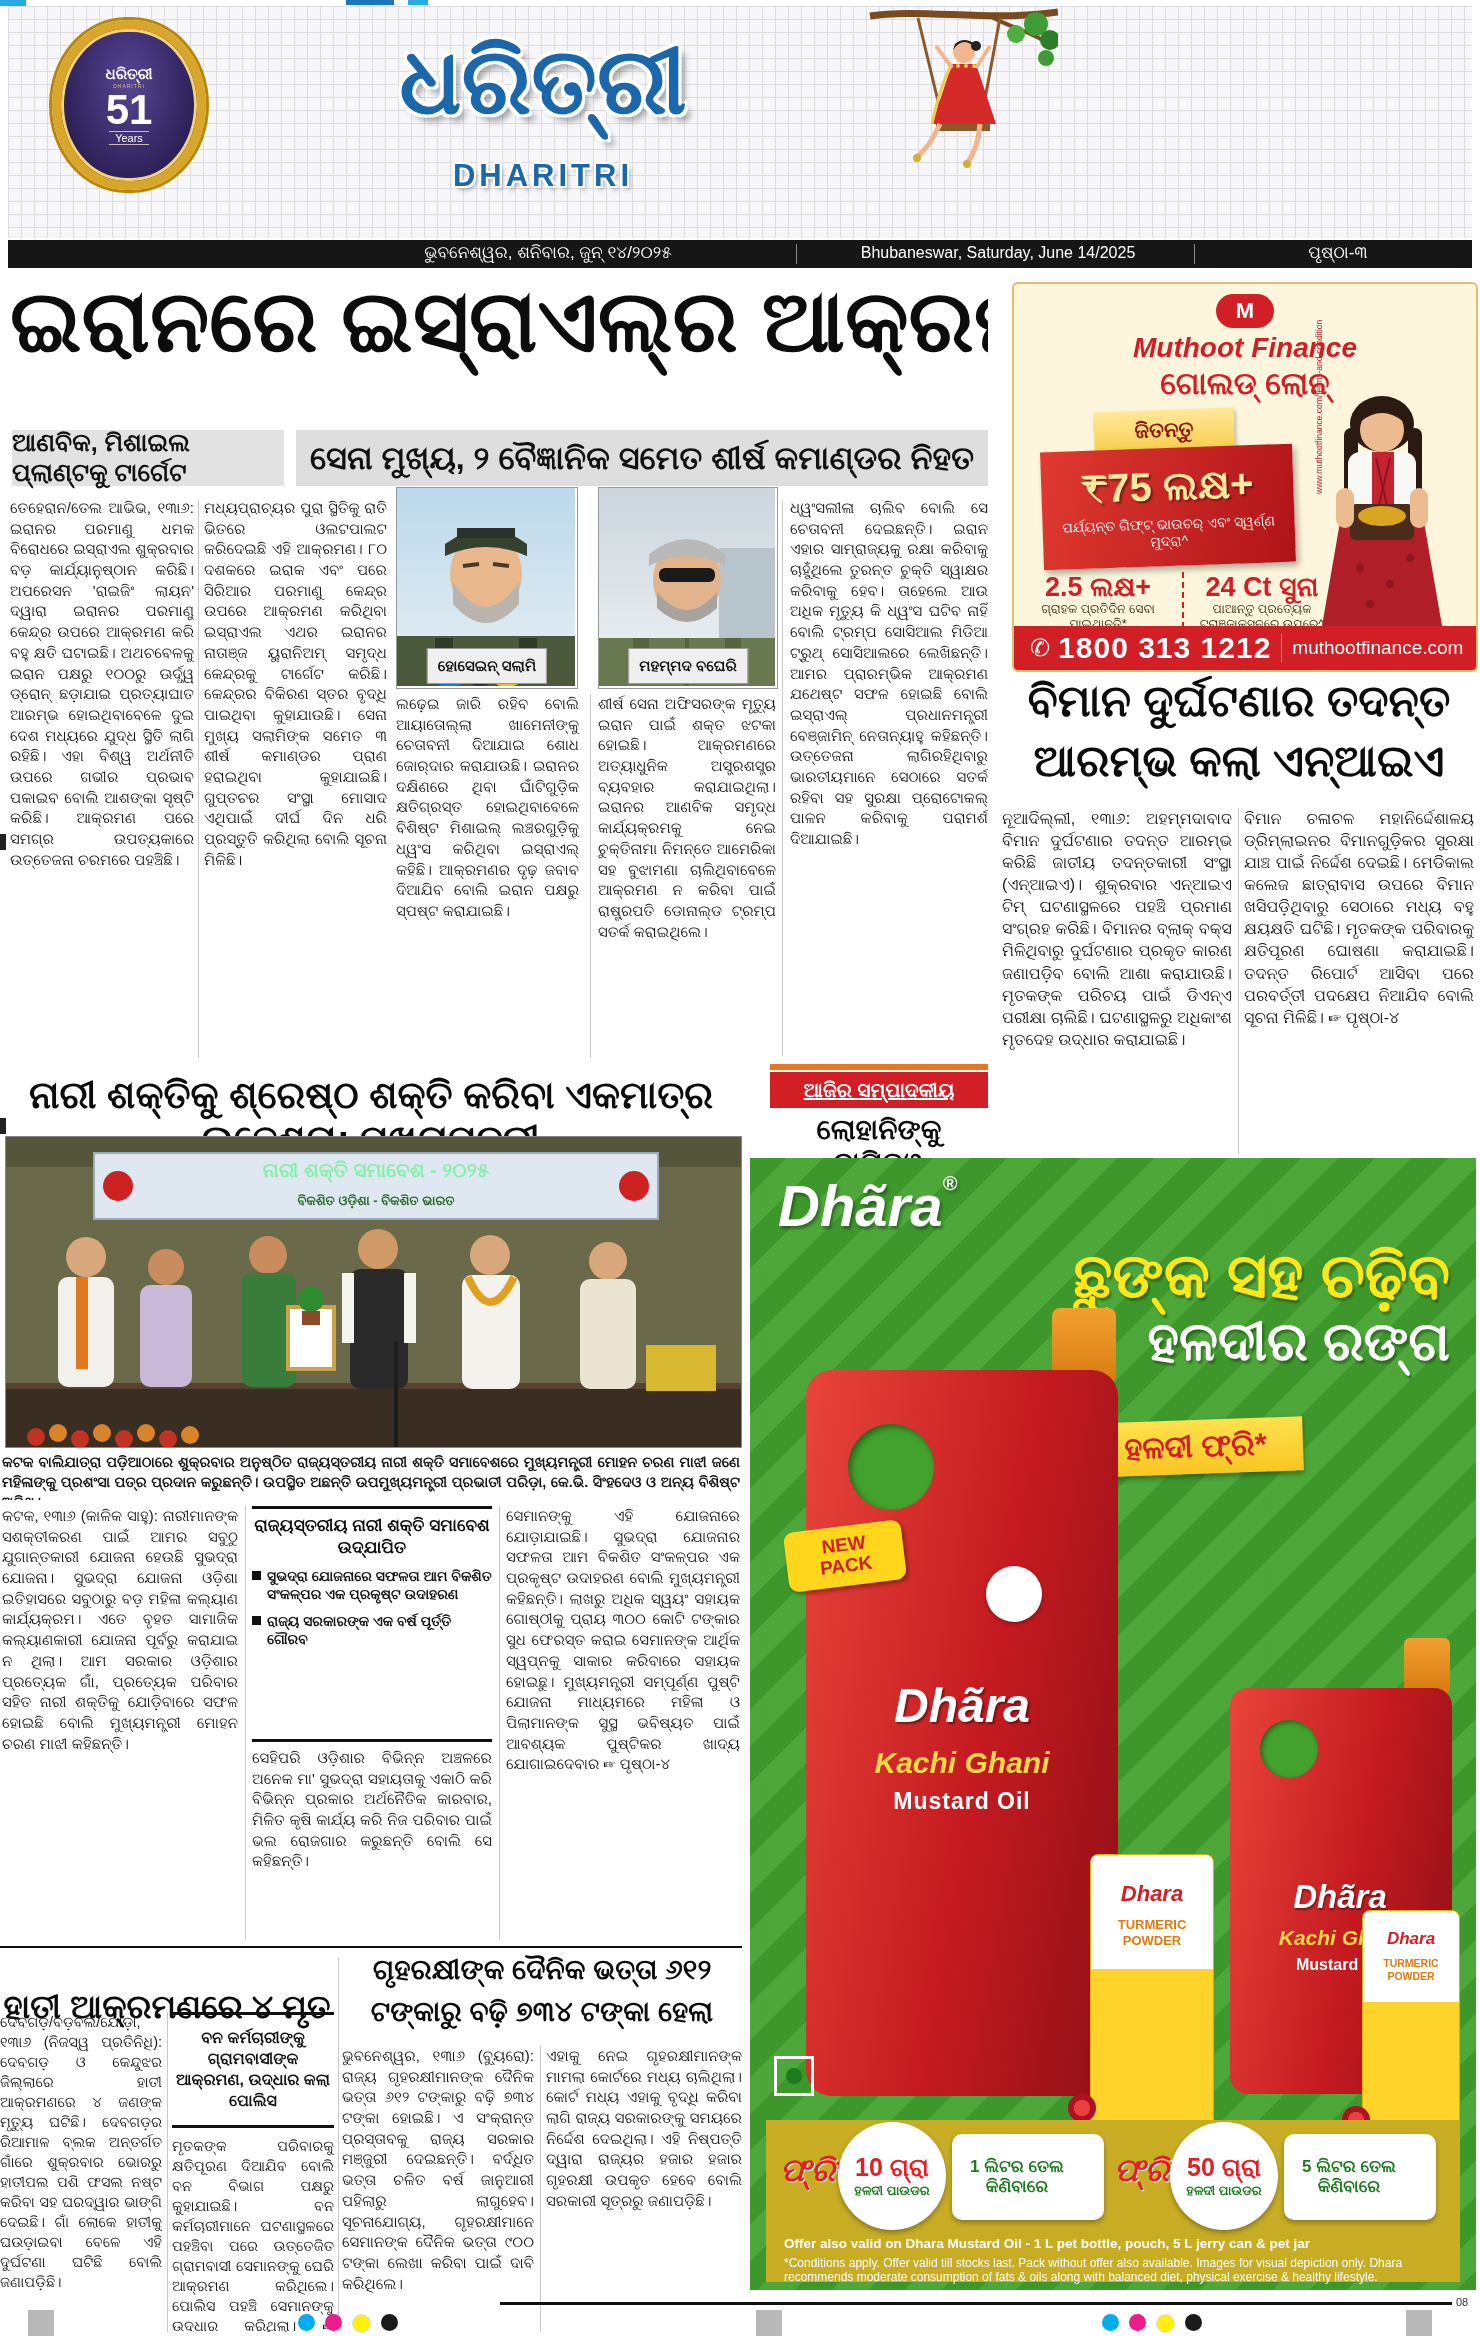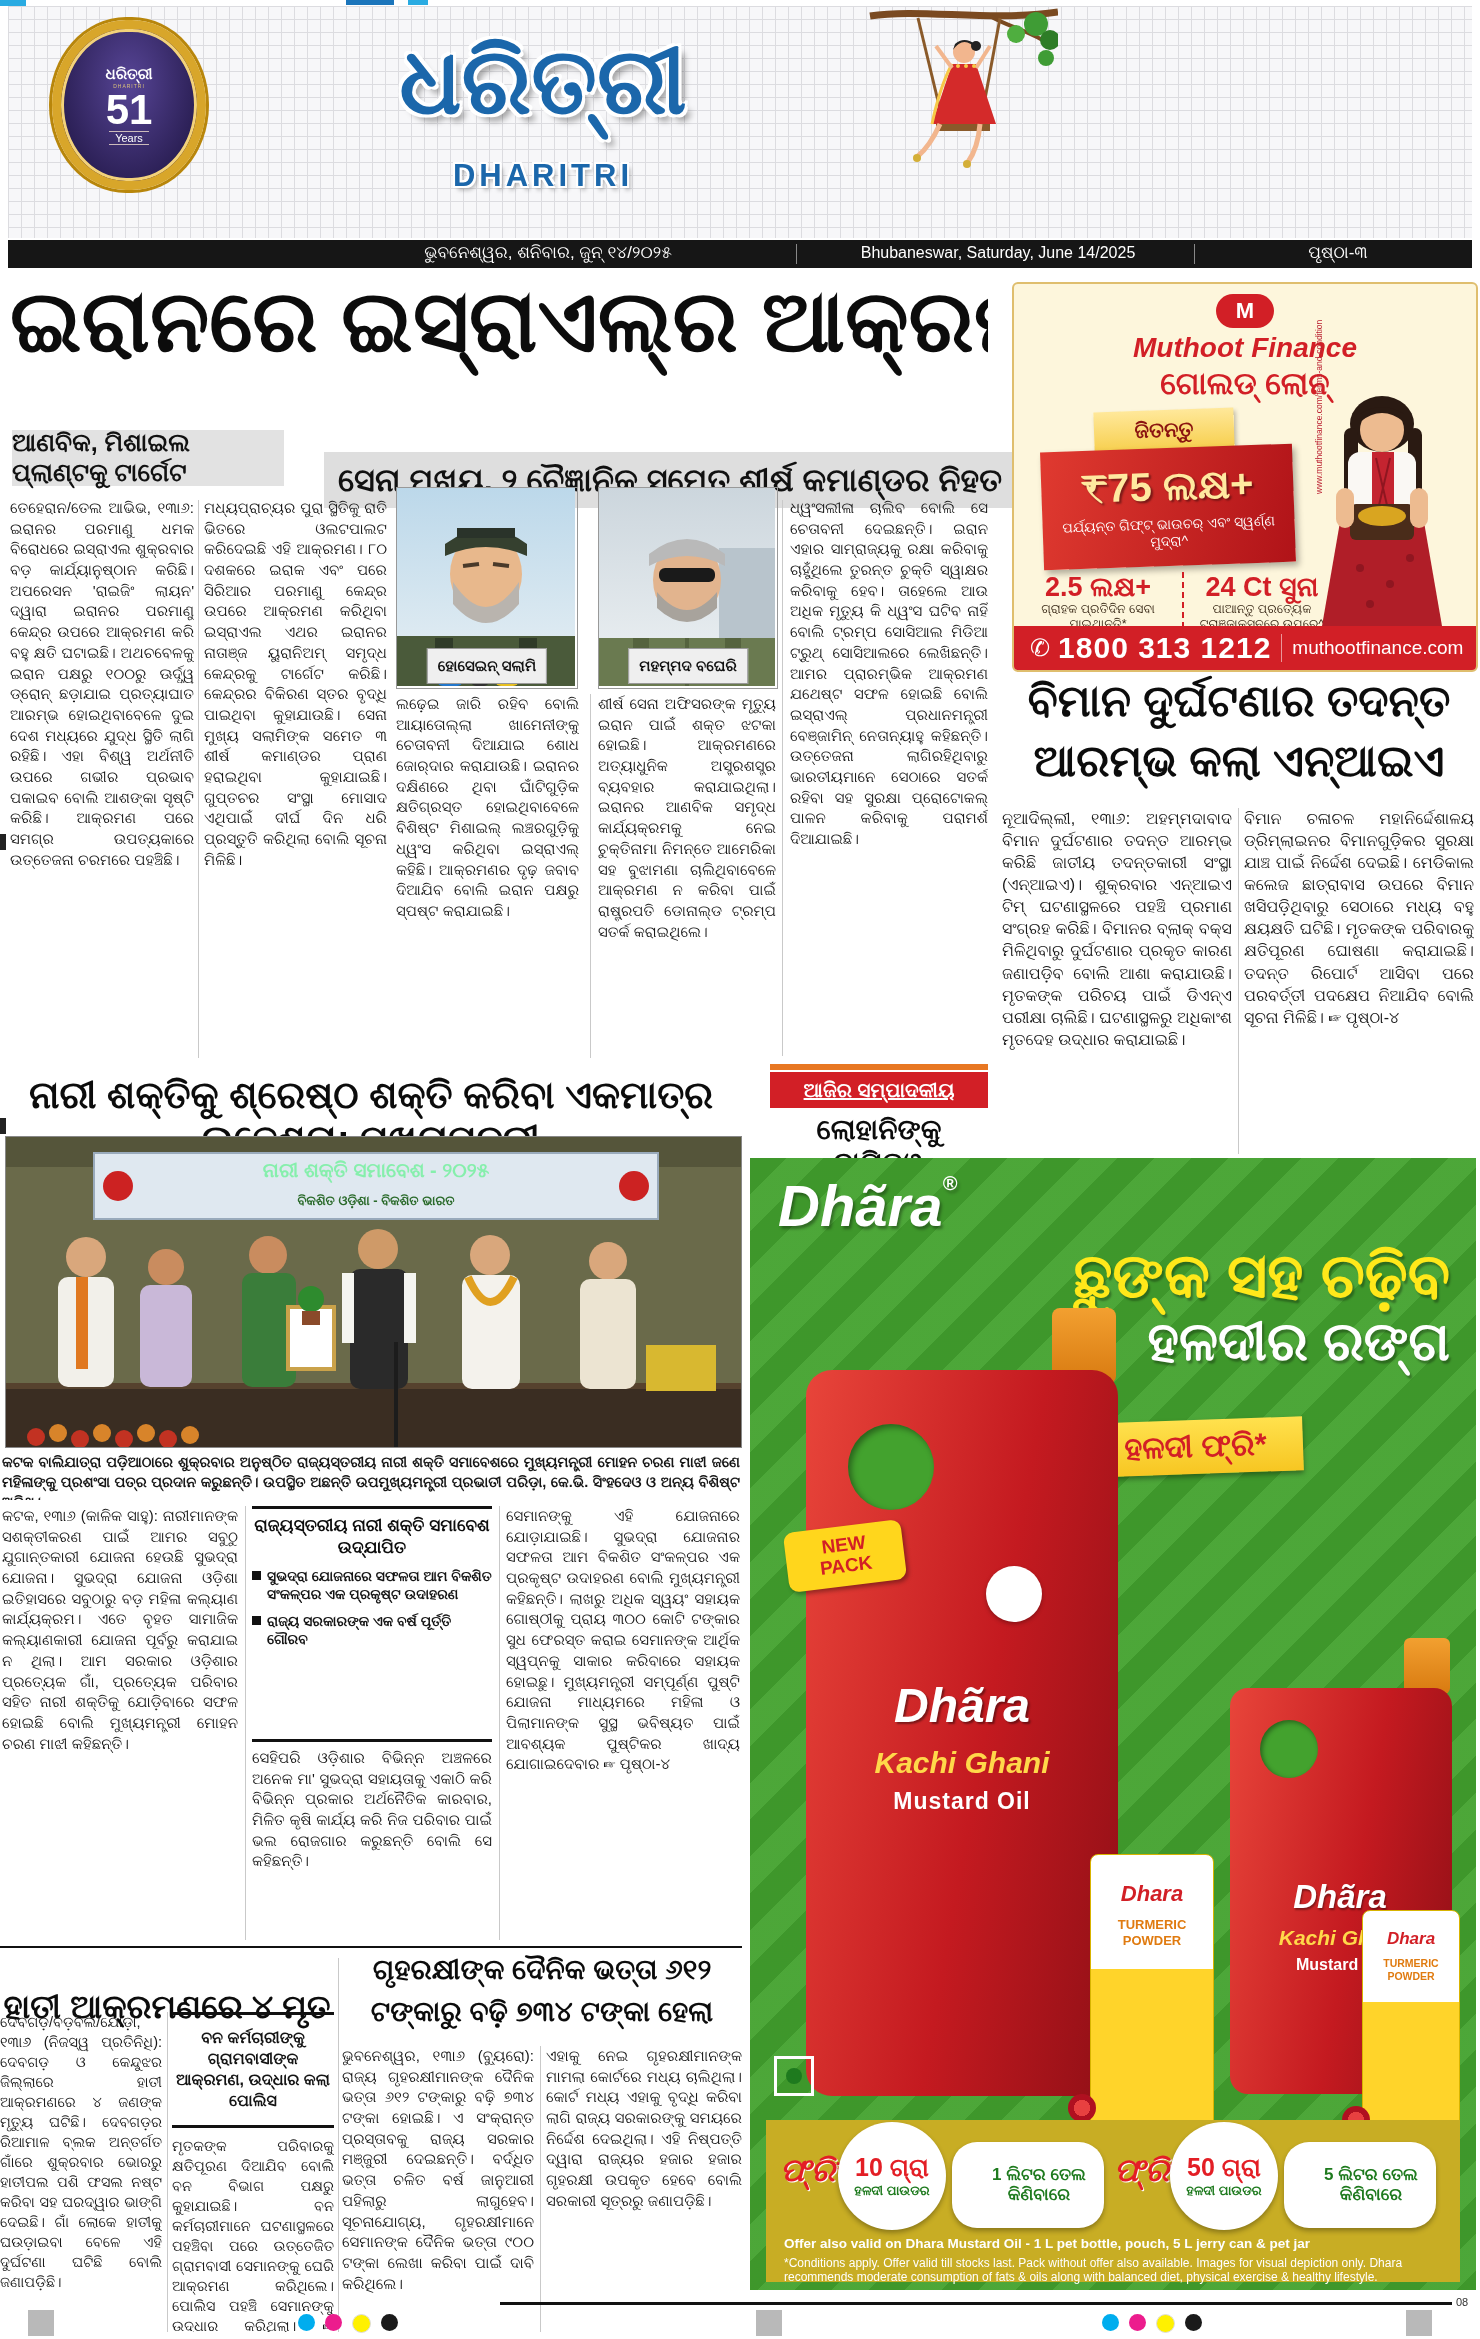--- a/index.html
+++ b/index.html
@@ -20,21 +20,21 @@
           border:1px solid #999;padding:8px 10px;font-weight:700;font-size:15px;white-space:nowrap;color:#111;}
   .redlabel{background:#d21f26;color:#fff;display:flex;align-items:center;justify-content:center;font-weight:700;}
   .m-red{color:#d21f26;}
   .muthoot{background:#fdf6dc;border:2px solid #dfbe6e;border-radius:6px;}
   .dhara{background-color:#43a22e;
      background-image:repeating-linear-gradient(135deg,rgba(0,0,0,0.07) 0 26px,rgba(255,255,255,0.05) 26px 52px);}
   .can{background:linear-gradient(100deg,#e8453a 0%,#c41a20 55%,#8f0f16 100%);border-radius:26px;}
   .canhole{border-radius:50%;background:#43a22e;}
   .pouch{background:linear-gradient(to bottom,#ffffff 0 42%,#ffd42a 42% 100%);border-radius:8px;border:1px solid #d8b400;}
   .offer-circle{background:#fff;border-radius:50%;display:flex;flex-direction:column;align-items:center;justify-content:center;}
-  .offer-bubble{background:#fff;border-radius:25px;display:flex;align-items:center;justify-content:flex-end;text-align:center;margin-top:8px;}
+  .offer-bubble{background:#fff;border-radius:10px;display:flex;align-items:center;justify-content:flex-start;text-align:center;}
   .green-t{color:#1e7a1e;font-weight:800;}
   .mark{position:absolute;}
   .cmyk{position:absolute;display:flex;gap:10px;}
   .cmyk span{width:17px;height:17px;border-radius:50%;display:block;}
   .graysq{position:absolute;width:26px;height:26px;background:#b9b9b9;}
   .emblem{border-radius:50%/52%;border:9px solid #d8a62a;box-shadow:0 0 0 3px #b8860b,inset 0 0 0 3px #f3d27a;
           background:radial-gradient(ellipse at 50% 35%,#574596 0%,#2d2158 70%,#1e1640 100%);
           display:flex;flex-direction:column;align-items:center;justify-content:center;color:#fff;}
   .ribbon{background:linear-gradient(#ffe14d,#f7c622);box-shadow:0 3px 5px rgba(0,0,0,.35);
           display:flex;align-items:center;justify-content:center;}
@@ -97,21 +97,21 @@
     <div class="abs" style="left:800px;top:4px;width:380px;text-align:center;font-size:16px;">Bhubaneswar, Saturday, June 14/2025</div>
     <div class="abs" style="left:1186px;top:4px;width:1px;height:20px;background:#888;"></div>
     <div class="abs" style="left:1220px;top:3px;width:220px;text-align:center;font-size:17px;">ପୃଷ୍ଠା-୩</div>
   </div>
 
   <div class="abs hl" style="left:10px;top:272px;width:978px;height:120px;font-size:86px;line-height:1.15;white-space:nowrap;overflow:hidden;">ଇରାନରେ ଇସ୍ରାଏଲ୍‌ର ଆକ୍ରମଣ</div>
 
   <div class="abs subbox" style="left:12px;top:430px;width:272px;height:56px;">
     <span style="font-size:25px;">ଆଣବିକ, ମିଶାଇଲ ପ୍ଲାଣ୍ଟକୁ ଟାର୍ଗେଟ</span>
   </div>
-  <div class="abs subbox" style="left:296px;top:452px;width:692px;height:56px;background:#dedede;margin-left:28px;">
+  <div class="abs subbox" style="left:296px;top:430px;width:692px;height:56px;background:#dedede;">
     <span style="font-size:32px;">ସେନା ମୁଖ୍ୟ, ୨ ବୈଜ୍ଞାନିକ ସମେତ ଶୀର୍ଷ କମାଣ୍ଡର ନିହତ</span>
   </div>
 
   <div class="abs just sz15" style="left:10px;top:498px;width:184px;height:562px;">ତେହେରାନ/ତେଲ ଆଭିଭ, ୧୩ା୬: ଇରାନର ପରମାଣୁ ଧମକ ବିରୋଧରେ ଇସ୍ରାଏଲ ଶୁକ୍ରବାର ବଡ଼ କାର୍ଯ୍ୟାନୁଷ୍ଠାନ କରିଛି। ଅପରେସନ 'ରାଇଜିଂ ଲାୟନ' ଦ୍ୱାରା ଇରାନର ପରମାଣୁ କେନ୍ଦ୍ର ଉପରେ ଆକ୍ରମଣ କରି ବହୁ କ୍ଷତି ଘଟାଇଛି। ଅଥଚବେଳକୁ ଇରାନ ପକ୍ଷରୁ ୧୦୦ରୁ ଊର୍ଦ୍ଧ୍ୱ ଡ୍ରୋନ୍ ଛଡ଼ାଯାଇ ପ୍ରତ୍ୟାଘାତ ଆରମ୍ଭ ହୋଇଥିବାବେଳେ ଦୁଇ ଦେଶ ମଧ୍ୟରେ ଯୁଦ୍ଧ ସ୍ଥିତି ଲାଗି ରହିଛି। ଏହା ବିଶ୍ୱ ଅର୍ଥନୀତି ଉପରେ ଗଭୀର ପ୍ରଭାବ ପକାଇବ ବୋଲି ଆଶଙ୍କା ସୃଷ୍ଟି କରିଛି। ଆକ୍ରମଣ ପରେ ସମଗ୍ର ଉପତ୍ୟକାରେ ଉତ୍ତେଜନା ଚରମରେ ପହଞ୍ଚିଛି।</div>
   <div class="vrule" style="left:198px;top:500px;height:558px;"></div>
   <div class="abs just sz15" style="left:204px;top:498px;width:183px;height:562px;">ମଧ୍ୟପ୍ରାଚ୍ୟର ପୁରା ସ୍ଥିତିକୁ ରାତି ଭିତରେ ଓଲଟପାଲଟ କରିଦେଇଛି ଏହି ଆକ୍ରମଣ। ୮୦ ଦଶକରେ ଇରାକ ଏବଂ ପରେ ସିରିଆର ପରମାଣୁ କେନ୍ଦ୍ର ଉପରେ ଆକ୍ରମଣ କରିଥିବା ଇସ୍ରାଏଲ ଏଥର ଇରାନର ନାତାଞ୍ଜ ୟୁରାନିଅମ୍ ସମୃଦ୍ଧ କେନ୍ଦ୍ରକୁ ଟାର୍ଗେଟ କରିଛି। କେନ୍ଦ୍ରର ବିକିରଣ ସ୍ତର ବୃଦ୍ଧି ପାଇଥିବା କୁହାଯାଉଛି। ସେନା ମୁଖ୍ୟ ସଲାମିଙ୍କ ସମେତ ୩ ଶୀର୍ଷ କମାଣ୍ଡର ପ୍ରାଣ ହରାଇଥିବା କୁହାଯାଇଛି। ଗୁପ୍ତଚର ସଂସ୍ଥା ମୋସାଦ ଏଥିପାଇଁ ଦୀର୍ଘ ଦିନ ଧରି ପ୍ରସ୍ତୁତି କରିଥିଲା ବୋଲି ସୂଚନା ମିଳିଛି।</div>
 
   <div class="abs" style="left:396px;top:487px;width:180px;height:200px;border:1px solid #999;">
     <svg width="178" height="198" viewBox="0 0 178 198">
       <defs>

